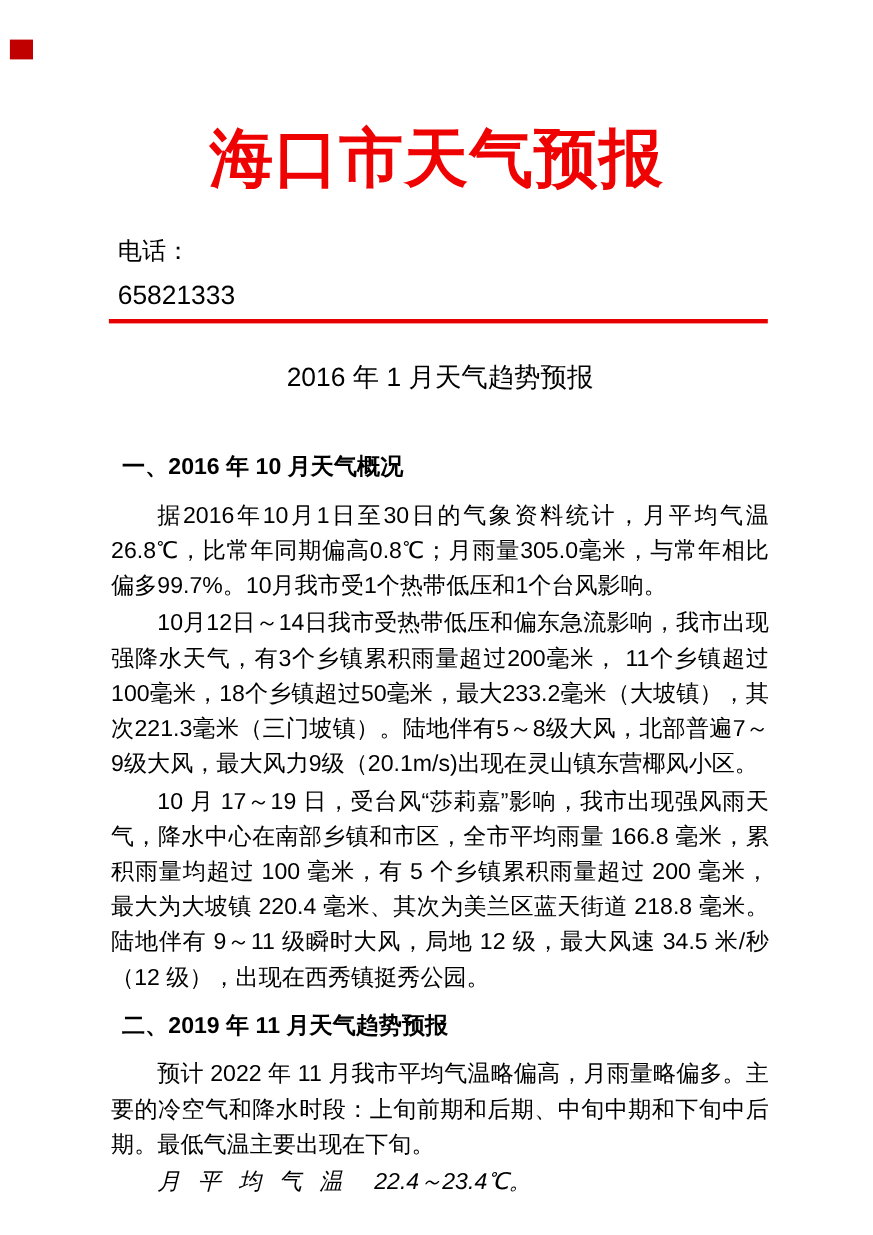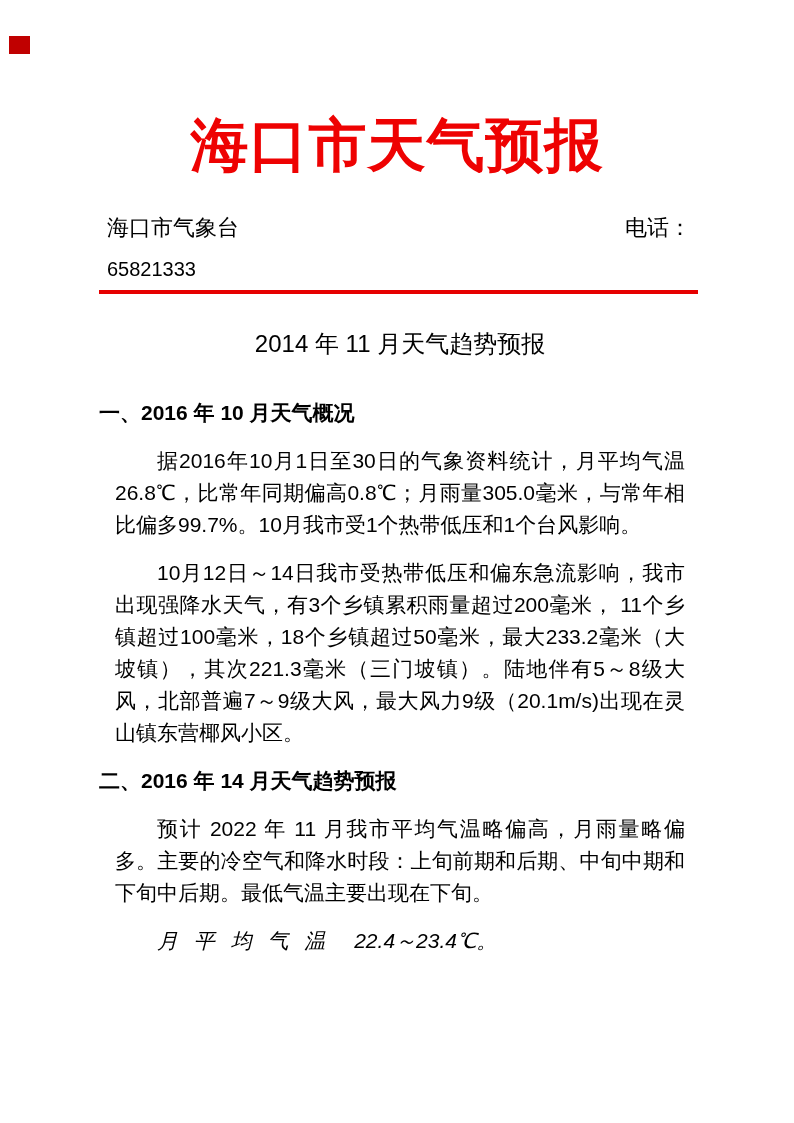--- a/index.html
+++ b/index.html
@@ -51,21 +51,21 @@
     display: flex;
     justify-content: space-between;
     font-size: 22px;
     line-height: 28px;
   }
 
   .phone-number {
     position: absolute;
     top: 255px;
     left: 107px;
-    font-size: 20px;
+    font-size: 24px;
     line-height: 28px;
   }
 
   .red-rule {
     position: absolute;
     top: 290px;
     left: 99px;
     width: 599px;
     height: 4px;
     background: var(--rule-red);
@@ -84,64 +84,64 @@
   .content {
     position: absolute;
     top: 397px;
     left: 99px;
     width: 602px;
     font-size: 21px;
     line-height: 32px;
     text-align: justify;
   }
   .content .section-heading {
-    margin: 0;
+    margin: 12px;
     font-size: 21px;
     line-height: 32px;
     font-weight: bold;
     text-align: left;
   }
   .content p {
-    margin: 16px;
+    margin: 2px;
     text-indent: 42px;
   }
   .temperature-line {
     text-indent: 42px;
     font-style: italic;
   }
   .temperature-label { letter-spacing: 5px; }
   .temperature-value { margin-left: 18px; }
 </style>
 </head>
 <body>
 
 <div class="page">
 
   <div class="corner-mark"></div>
 
   <div class="main-title">海口市天气预报</div>
 
   <div class="header-row">
-    <span>海口市气象台</span>
     <span>电话：</span>
   </div>
 
   <div class="phone-number">65821333</div>
 
   <div class="red-rule"></div>
 
-  <div class="report-heading">2014 年 11 月天气趋势预报</div>
+  <div class="report-heading">2016 年 1 月天气趋势预报</div>
 
   <div class="content">
 
     <h3 class="section-heading">一、2016 年 10 月天气概况</h3>
     <p>据2016年10月1日至30日的气象资料统计，月平均气温26.8℃，比常年同期偏高0.8℃；月雨量305.0毫米，与常年相比偏多99.7%。10月我市受1个热带低压和1个台风影响。</p>
     <p>10月12日～14日我市受热带低压和偏东急流影响，我市出现强降水天气，有3个乡镇累积雨量超过200毫米， 11个乡镇超过100毫米，18个乡镇超过50毫米，最大233.2毫米（大坡镇），其次221.3毫米（三门坡镇）。陆地伴有5～8级大风，北部普遍7～9级大风，最大风力9级（20.1m/s)出现在灵山镇东营椰风小区。</p>
+    <p>10 月 17～19 日，受台风“莎莉嘉”影响，我市出现强风雨天气，降水中心在南部乡镇和市区，全市平均雨量 166.8 毫米，累积雨量均超过 100 毫米，有 5 个乡镇累积雨量超过 200 毫米，最大为大坡镇 220.4 毫米、其次为美兰区蓝天街道 218.8 毫米。陆地伴有 9～11 级瞬时大风，局地 12 级，最大风速 34.5 米/秒（12 级），出现在西秀镇挺秀公园。</p>
 
-    <h3 class="section-heading">二、2016 年 14 月天气趋势预报</h3>
+    <h3 class="section-heading">二、2019 年 11 月天气趋势预报</h3>
     <p>预计 2022 年 11 月我市平均气温略偏高，月雨量略偏多。主要的冷空气和降水时段：上旬前期和后期、中旬中期和下旬中后期。最低气温主要出现在下旬。</p>
 
     <p class="temperature-line">
       <span class="temperature-label">月 平 均 气 温</span>
       <span class="temperature-value">22.4～23.4℃。</span>
     </p>
 
   </div>
 
 </div>

